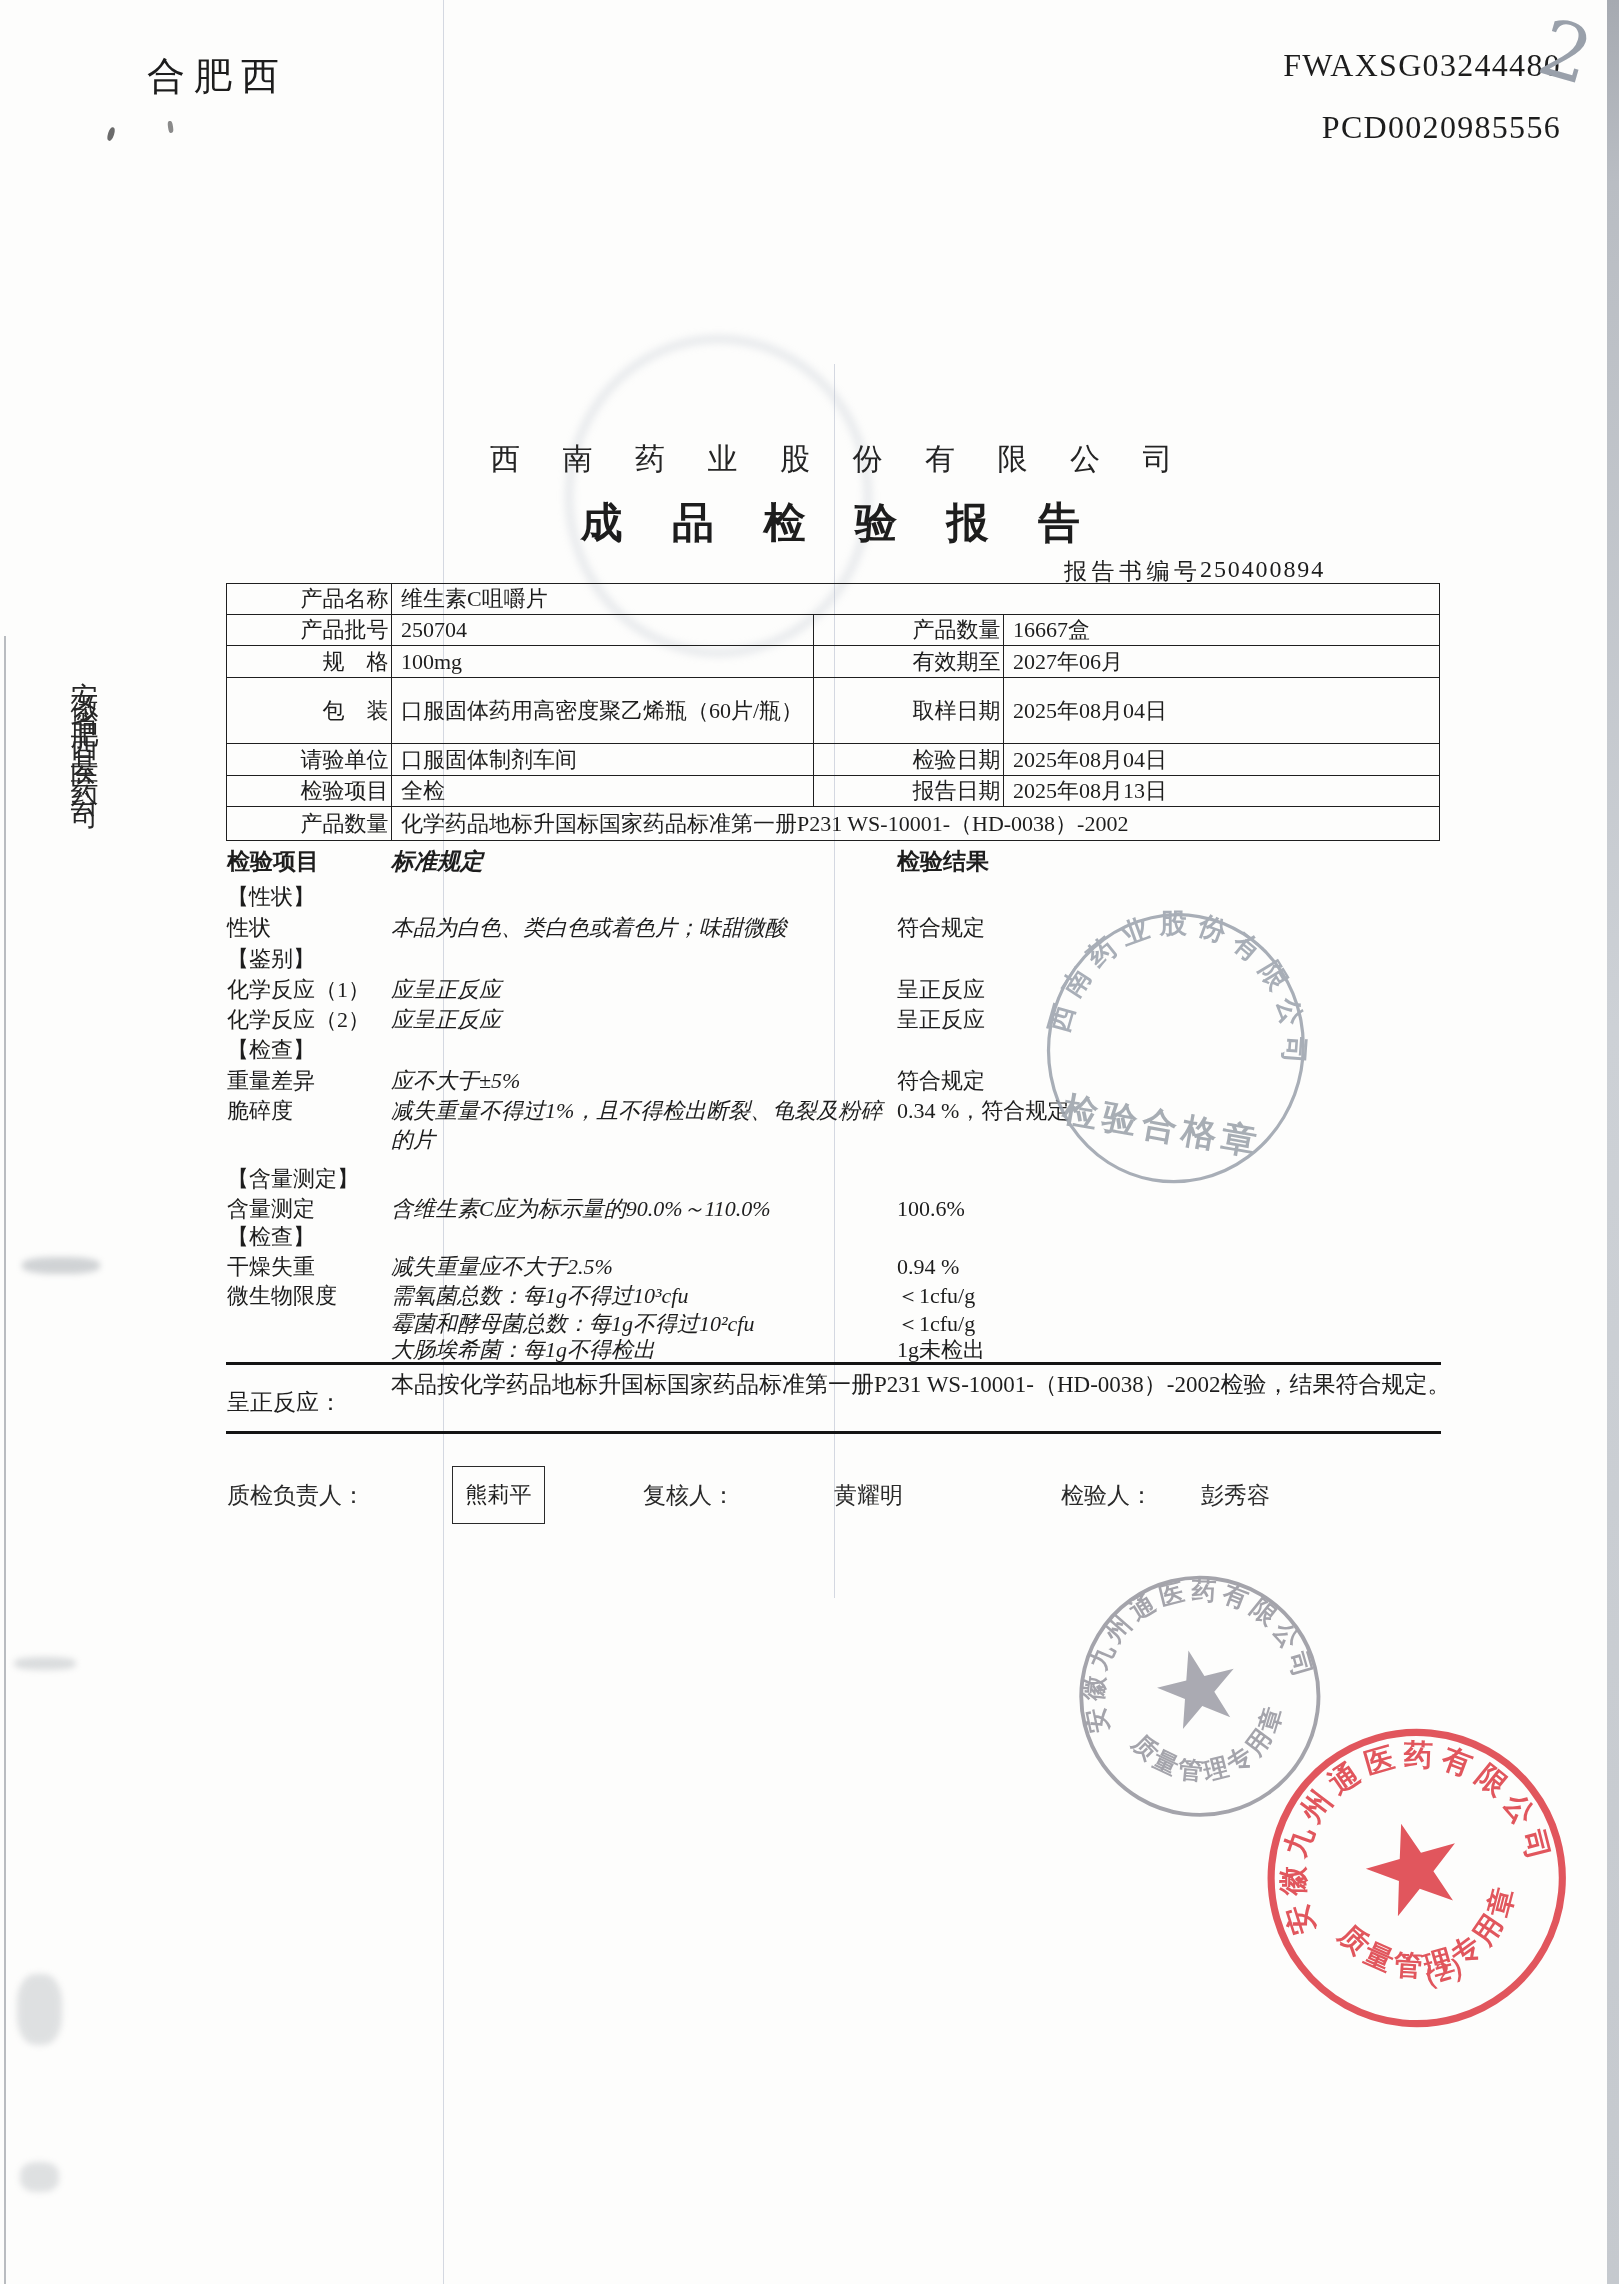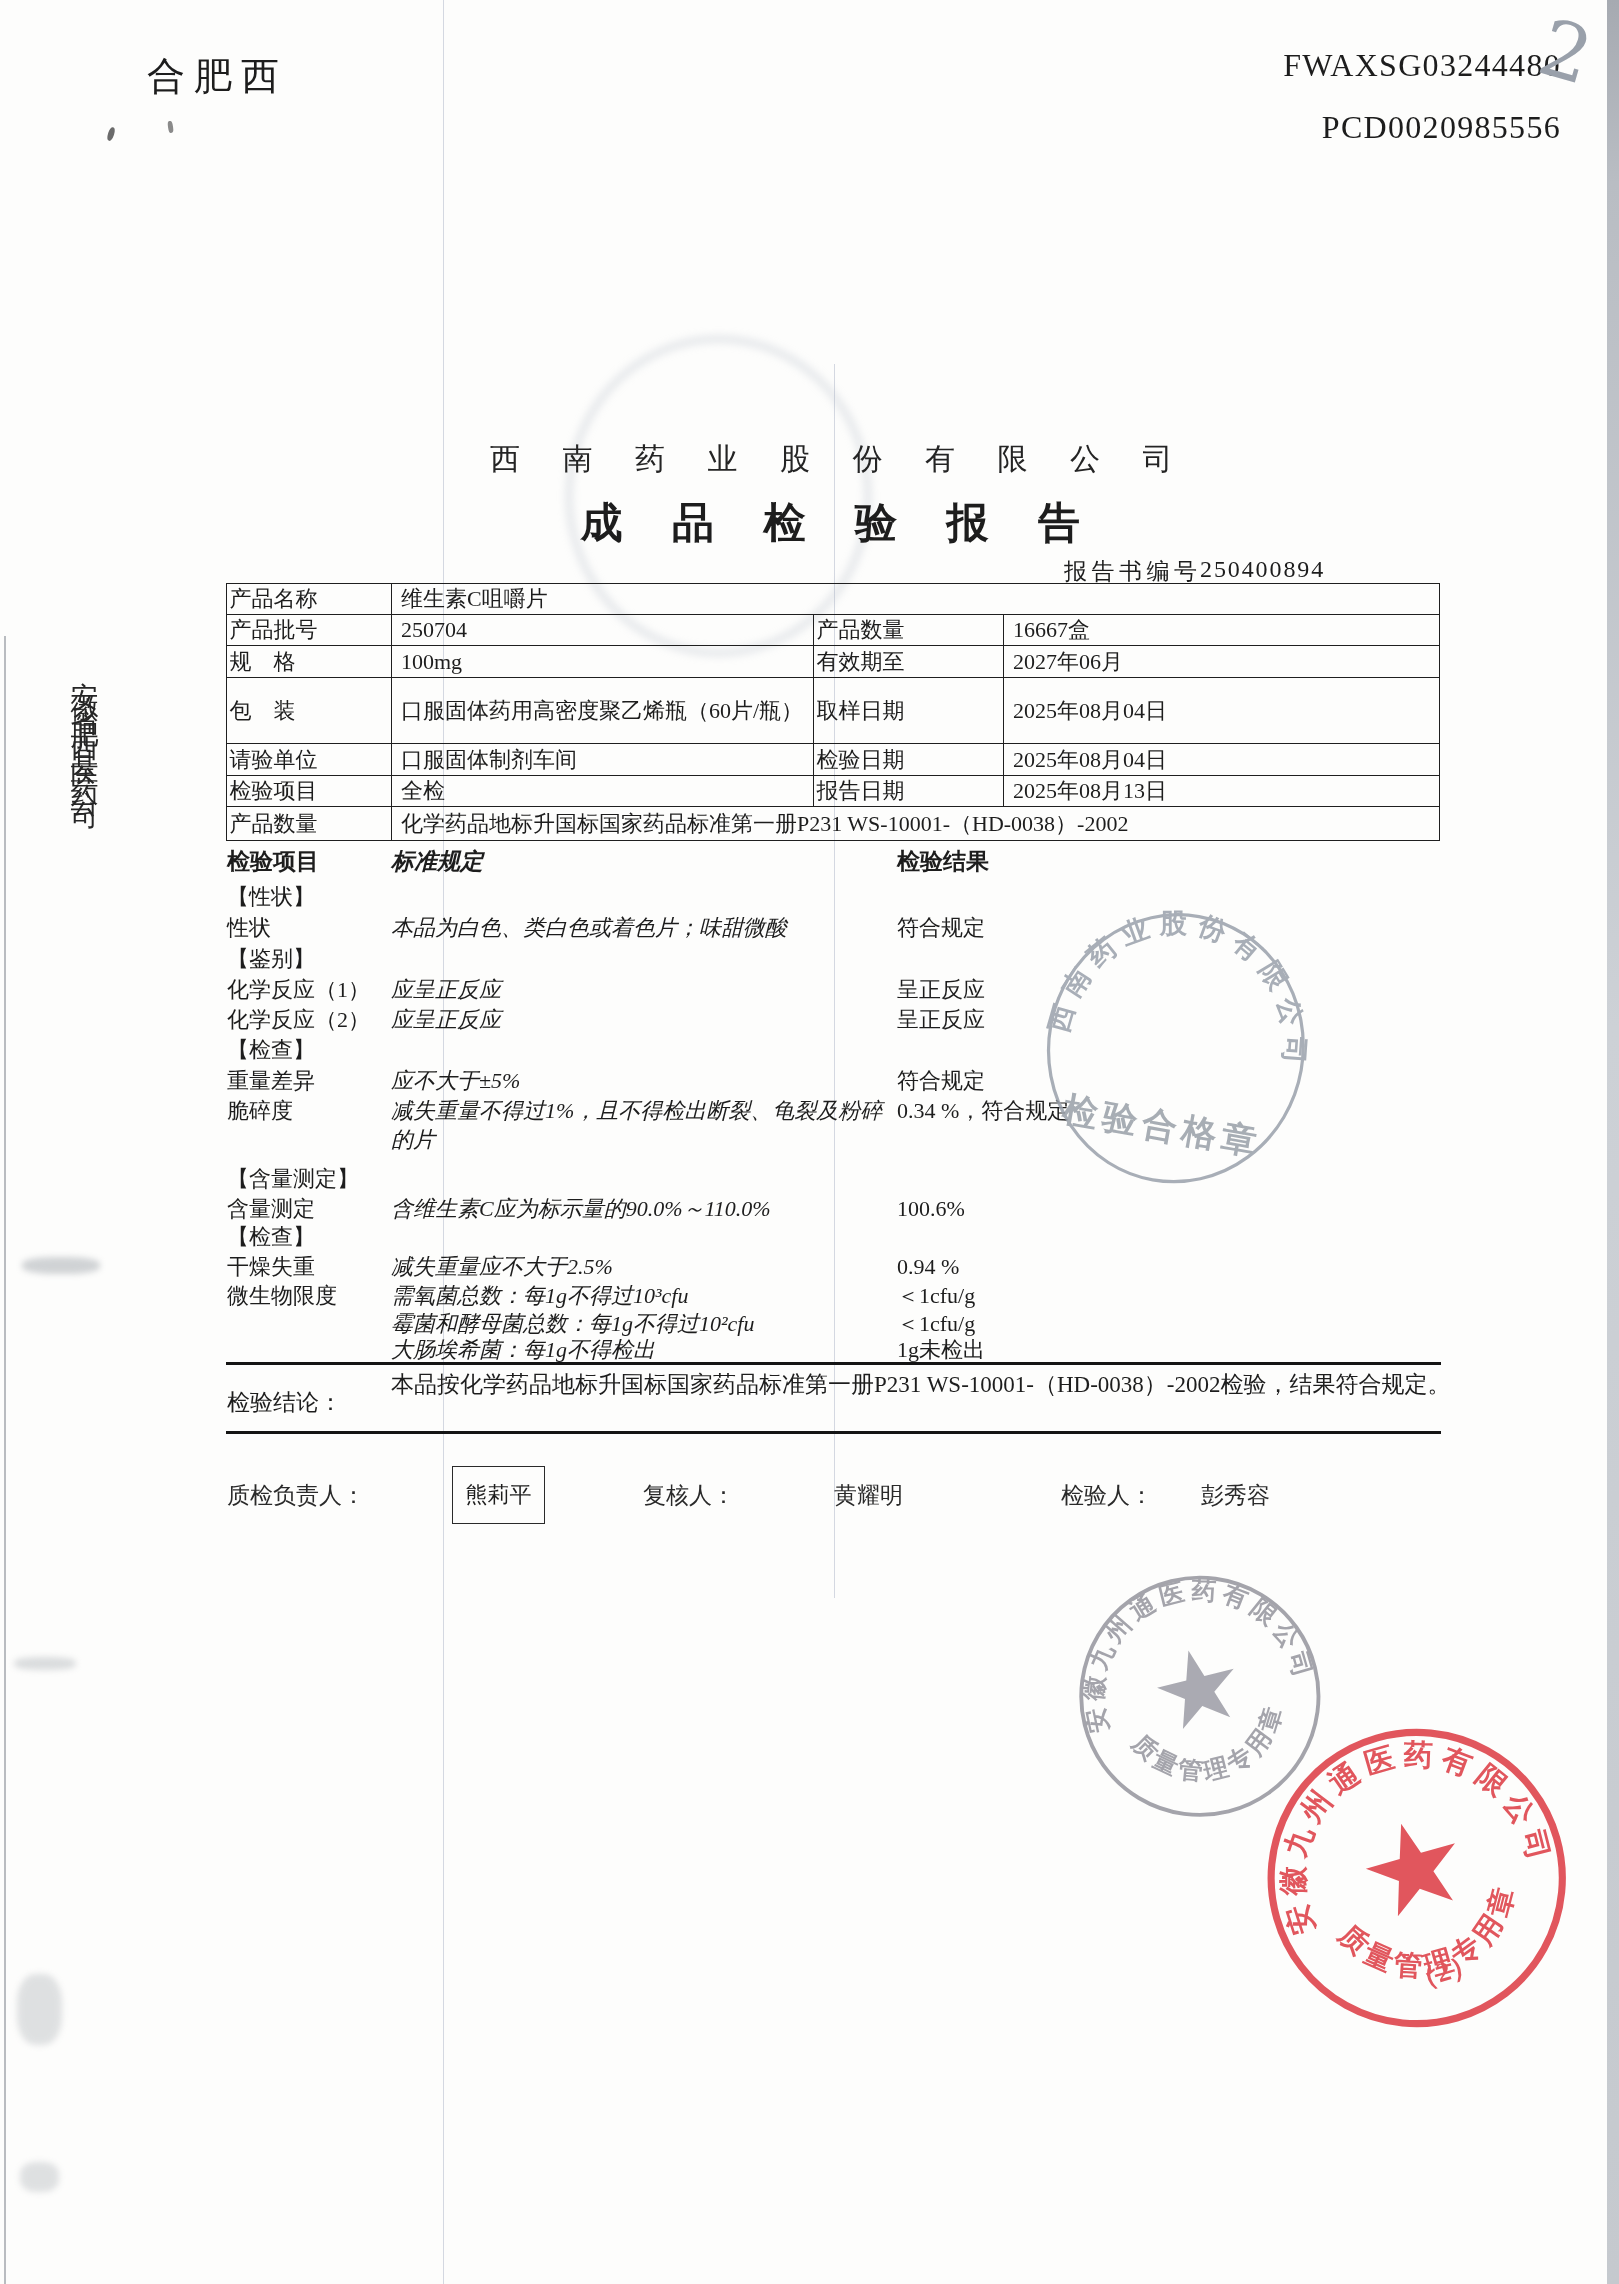--- a/index.html
+++ b/index.html
@@ -29,21 +29,21 @@
   .company-line{position:absolute; left:191px; top:439px; width:1298px; text-align:center;
     font-size:30px; letter-spacing:17.5px; color:#242424;}
   .report-title{position:absolute; left:191px; top:495px; width:1298px; text-align:center;
     font-size:42px; font-weight:bold; letter-spacing:19.5px;}
   .report-no-label{position:absolute; left:1035px; top:556px; font-size:23px; letter-spacing:4.5px;margin-left:29px;}
   .report-no{position:absolute; left:1200px; top:556px; font-size:24px; letter-spacing:1.9px;}
   
   table.info{position:absolute; left:226px; top:583px; width:1213px; border-collapse:collapse;
     table-layout:fixed; font-size:22px;}
   table.info td{border:1.9px solid #1f1f1f; padding:1.3px 9px; vertical-align:middle; line-height:27px;}
-  table.info td.lbl{text-align:left; padding:1.3px 2.6px;margin-left:28px;}
+  table.info td.lbl{text-align:right; padding:1.3px 2.6px;margin-left:28px;}
   
   .results{position:absolute; left:227px; top:844px; width:1221px; font-size:22px;}
   .ln{position:absolute; left:0; width:1221px; line-height:28.6px;}
   .ln .it{position:absolute; left:0; width:162px;}
   .ln .st{position:absolute; left:164px; width:508px;font-style:italic;}
   .ln .rs{position:absolute; left:670px; width:364px;}
   .res-head{font-weight:bold; font-size:23px;}
   .rule{position:absolute; left:226px; width:1215px; height:3.2px; background:#141414;}
   .concl-label{position:absolute; left:227px; top:1387px; font-size:23px;}
   .concl-text{position:absolute; left:391px; top:1370px; width:1062px; font-size:23px; line-height:30.5px;}
@@ -201,21 +201,21 @@
       <span class="st">霉菌和酵母菌总数：每1g不得过10²cfu</span>
       <span class="rs">＜1cfu/g</span>
     </div>
     <div class="ln" style="top:492px">
       <span class="st">大肠埃希菌：每1g不得检出</span>
       <span class="rs">1g未检出</span>
     </div>
   </div>
 
   <div class="rule" style="top:1362px"></div>
-  <div class="concl-label">检验结论：</div>
+  <div class="concl-label">呈正反应：</div>
   <div class="concl-text">本品按化学药品地标升国标国家药品标准第一册P231 WS-10001-（HD-0038）-2002检验，结果符合规定。</div>
   <div class="rule" style="top:1431px"></div>
 
   <div class="sig sig-qc">质检负责人：</div>
   <div class="name-box">
     <span>熊莉平</span>
   </div>
   <div class="sig sig-rev">复核人：</div>
   <div class="sig sig-rev-n">黄耀明</div>
   <div class="sig sig-ins">检验人：</div>

